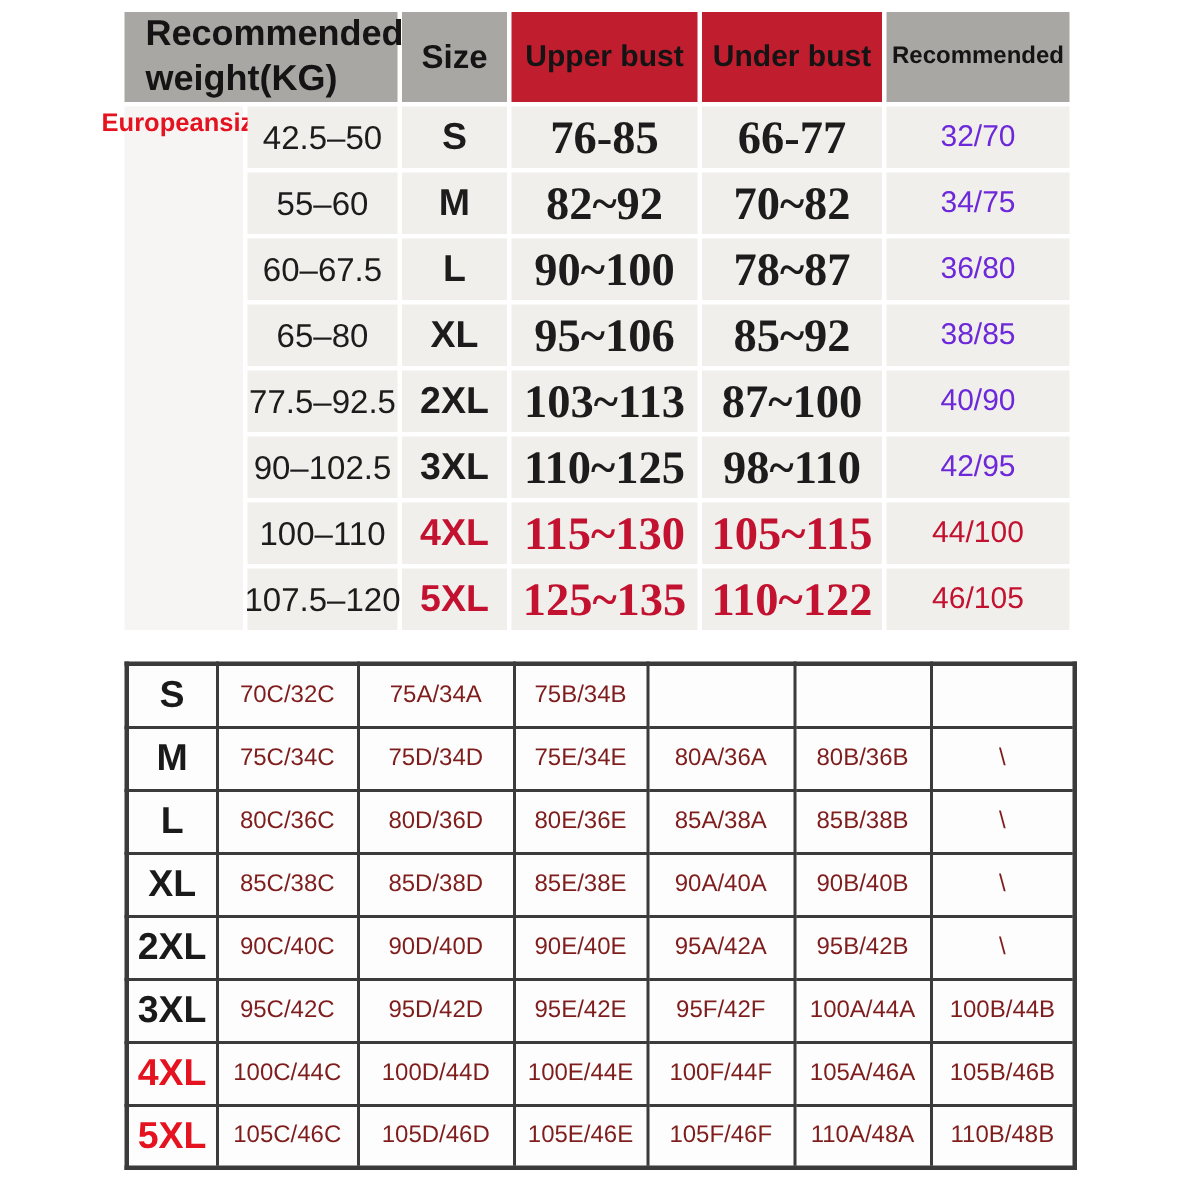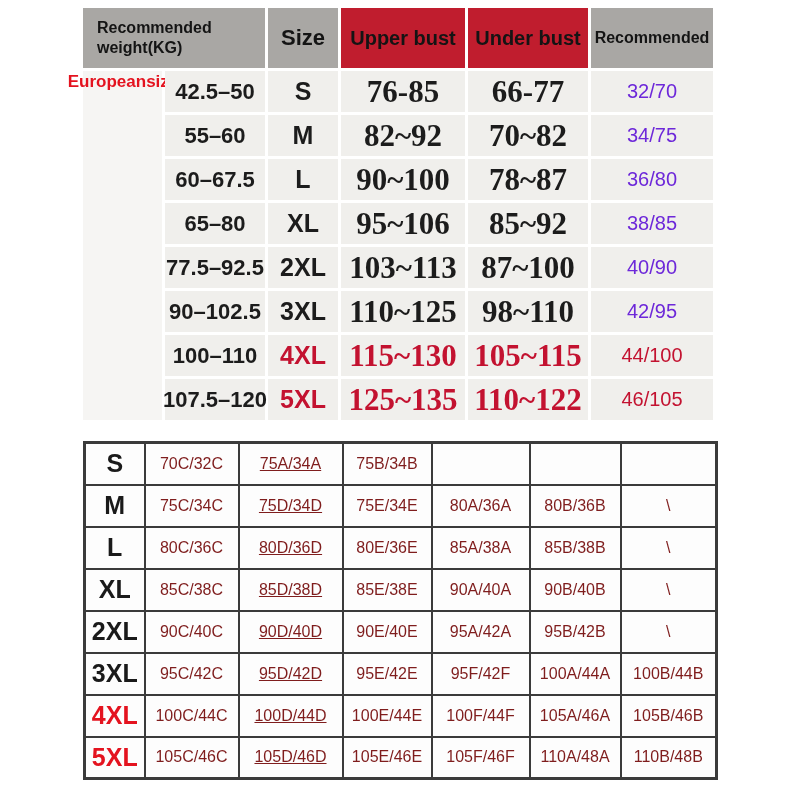--- a/index.html
+++ b/index.html
@@ -33,21 +33,21 @@
     color: #141414;
     text-align: center;
   }
   .th-weight {
     grid-column: 1 / 3;
     grid-row: 1;
     background: var(--header-gray);
     justify-content: flex-start;
     text-align: left;
     padding-left: 14px;
-    font-size: 16px;
+    font-size: 24px;
     line-height: 1.25;
     width: 182px;
   }
   .th-size   { grid-column: 3; grid-row: 1; background: var(--header-gray); font-size: 22px; }
   .th-upper  { grid-column: 4; grid-row: 1; background: var(--header-red);  font-size: 20px; }
   .th-under  { grid-column: 5; grid-row: 1; background: var(--header-red);  font-size: 20px; }
   .th-rec    { grid-column: 6; grid-row: 1; background: var(--header-gray); font-size: 16px; }
 
   .euro-cell {
     grid-column: 1;
@@ -65,21 +65,21 @@
   }
 
   .cell {
     background: var(--cell-gray);
     display: flex;
     align-items: center;
     justify-content: center;
     color: #1c1c1c;
     white-space: nowrap;
   }
-  .cell-weight      { font-weight: bold; font-size: 22px; }
+  .cell-weight      { font-weight: normal; font-size: 22px; }
   .cell-size        { font-weight: bold; font-size: 25px; }
   .cell-upper,
   .cell-under       { font-weight: bold; font-size: 31px; font-family: Liberation Serif, serif; }
   .cell-recommended { font-weight: normal; font-size: 20px; color: #6d28d9; }
   .cell.hl          { color: var(--highlight-red); }
 
   
   .bottom-table {
     position: absolute;
     left: 83px;
@@ -93,21 +93,21 @@
   .bottom-table td {
     border: 2px solid var(--border-dark);
     text-align: center;
     vertical-align: middle;
     height: 42px;
     overflow: hidden;
     white-space: nowrap;
   }
   .bottom-table td:nth-child(1) { width: 60px; }
   .bottom-table td:nth-child(2) { width: 94px; }
-  .bottom-table td:nth-child(3) { width: 104px; text-decoration: underline; }
+  .bottom-table td:nth-child(3) { width: 104px; }
   .bottom-table td:nth-child(4) { width: 89px; }
   .bottom-table td:nth-child(5) { width: 98px; }
   .bottom-table td:nth-child(6) { width: 91px; }
   .bottom-table td:nth-child(7) { width: 96px; }
   .row-label { font-weight: bold; font-size: 25px; color: #1a1a1a; }
   .row-label.red { color: var(--label-red); }
   .data-cell { font-size: 16px; color: #7f1d1d; }
 </style>
 </head>
 <body>

